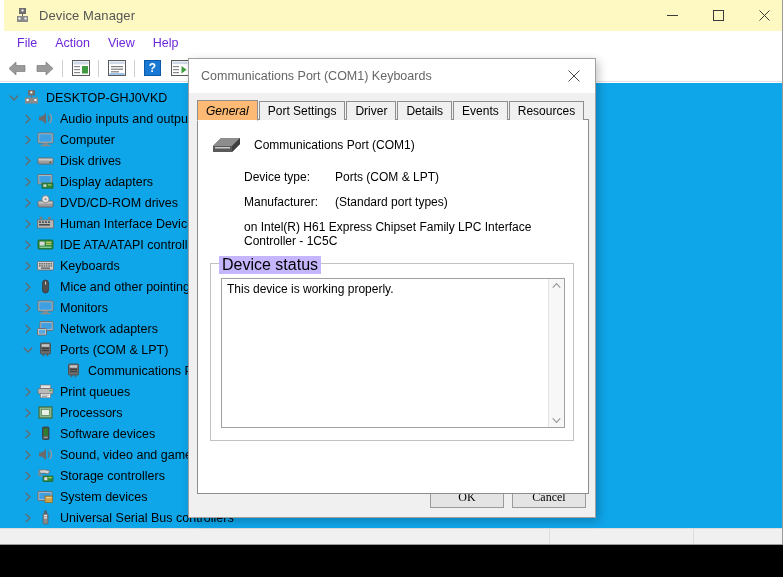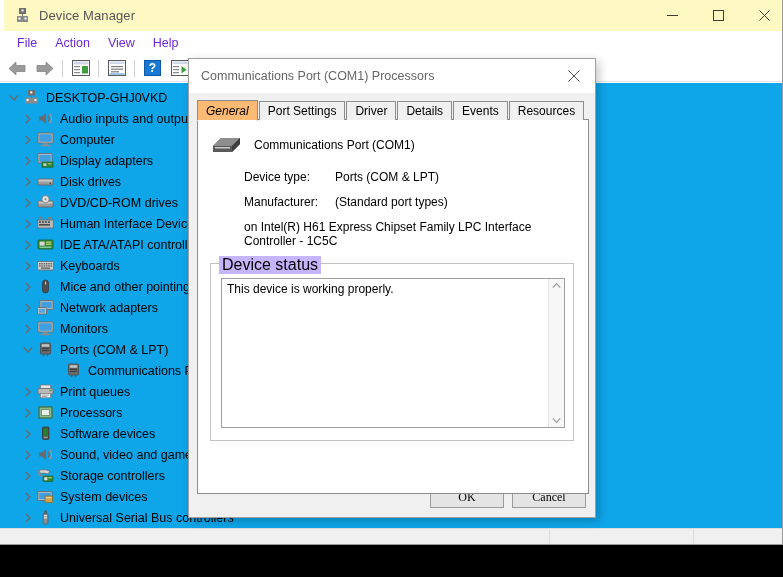--- a/index.html
+++ b/index.html
@@ -418,43 +418,43 @@
           <span class="tlabel">Computer</span>
         </div>
         <div class="trow lvl1">
           <span class="chev">
             <svg width="10" height="10" viewBox="0 0 10 10">
               <path d="M3 1.2 L7 5 L3 8.8" stroke="#6a6a6a" stroke-width="1.3" fill="none" stroke-linecap="round"></path>
             </svg>
           </span>
           <span class="ticon">
             <svg width="17" height="15" viewBox="0 0 17 15">
+              <rect x="1" y="5" width="15" height="6" rx="1.2" fill="#9d9d9d" stroke="#6a6a6a"></rect>
+              <rect x="1.5" y="5.6" width="14" height="2" fill="#c6c6c6"></rect>
+              <circle cx="13.3" cy="9.3" r="0.9" fill="#4a4a4a"></circle>
+            </svg>
+          </span>
+          <span class="tlabel">Disk drives</span>
+        </div>
+        <div class="trow lvl1">
+          <span class="chev">
+            <svg width="10" height="10" viewBox="0 0 10 10">
+              <path d="M3 1.2 L7 5 L3 8.8" stroke="#6a6a6a" stroke-width="1.3" fill="none" stroke-linecap="round"></path>
+            </svg>
+          </span>
+          <span class="ticon">
+            <svg width="17" height="15" viewBox="0 0 17 15">
               <rect x="1" y="0.5" width="14" height="9.5" rx="1" fill="#c9c9c9" stroke="#6f6f6f"></rect>
               <rect x="2.2" y="1.7" width="11.6" height="7.1" fill="#3f9fe0"></rect>
               <rect x="5" y="9" width="11" height="5.2" fill="#2e8b3d" stroke="#1f5f2a" stroke-width=".7"></rect>
               <rect x="6.4" y="10.4" width="3" height="2.4" fill="#d8d8d8"></rect>
               <rect x="11" y="10.4" width="3.4" height="1" fill="#cfcf60"></rect>
             </svg>
           </span>
           <span class="tlabel">Display adapters</span>
-        </div>
-        <div class="trow lvl1">
-          <span class="chev">
-            <svg width="10" height="10" viewBox="0 0 10 10">
-              <path d="M3 1.2 L7 5 L3 8.8" stroke="#6a6a6a" stroke-width="1.3" fill="none" stroke-linecap="round"></path>
-            </svg>
-          </span>
-          <span class="ticon">
-            <svg width="17" height="15" viewBox="0 0 17 15">
-              <rect x="1" y="5" width="15" height="6" rx="1.2" fill="#9d9d9d" stroke="#6a6a6a"></rect>
-              <rect x="1.5" y="5.6" width="14" height="2" fill="#c6c6c6"></rect>
-              <circle cx="13.3" cy="9.3" r="0.9" fill="#4a4a4a"></circle>
-            </svg>
-          </span>
-          <span class="tlabel">Disk drives</span>
         </div>
         <div class="trow lvl1">
           <span class="chev">
             <svg width="10" height="10" viewBox="0 0 10 10">
               <path d="M3 1.2 L7 5 L3 8.8" stroke="#6a6a6a" stroke-width="1.3" fill="none" stroke-linecap="round"></path>
             </svg>
           </span>
           <span class="ticon">
             <svg width="17" height="15" viewBox="0 0 17 15">
               <rect x="1" y="6" width="15" height="6" rx="1.2" fill="#9d9d9d" stroke="#6a6a6a"></rect>
@@ -543,43 +543,43 @@
           <span class="tlabel">Mice and other pointing devices</span>
         </div>
         <div class="trow lvl1">
           <span class="chev">
             <svg width="10" height="10" viewBox="0 0 10 10">
               <path d="M3 1.2 L7 5 L3 8.8" stroke="#6a6a6a" stroke-width="1.3" fill="none" stroke-linecap="round"></path>
             </svg>
           </span>
           <span class="ticon">
             <svg width="17" height="15" viewBox="0 0 17 15">
+              <rect x="1" y="1" width="15" height="10" rx="1" fill="#c9c9c9" stroke="#6f6f6f"></rect>
+              <rect x="2.2" y="2.2" width="12.6" height="7.6" fill="#3f9fe0"></rect>
+              <rect x="6" y="11.3" width="5" height="1.6" fill="#8d8d8d"></rect>
+              <rect x="3.5" y="12.9" width="10" height="1.4" fill="#8d8d8d"></rect>
+            </svg>
+          </span>
+          <span class="tlabel">Monitors</span>
+        </div>
+        <div class="trow lvl1">
+          <span class="chev">
+            <svg width="10" height="10" viewBox="0 0 10 10">
+              <path d="M3 1.2 L7 5 L3 8.8" stroke="#6a6a6a" stroke-width="1.3" fill="none" stroke-linecap="round"></path>
+            </svg>
+          </span>
+          <span class="ticon">
+            <svg width="17" height="15" viewBox="0 0 17 15">
               <rect x="3" y="0.5" width="13" height="9" rx="1" fill="#c9c9c9" stroke="#6f6f6f"></rect>
               <rect x="4.2" y="1.7" width="10.6" height="6.6" fill="#3f9fe0"></rect>
               <rect x="0.5" y="7.5" width="9" height="6.5" rx="1" fill="#d4d4d4" stroke="#6f6f6f"></rect>
               <rect x="1.7" y="8.7" width="6.6" height="4.1" fill="#5aa7dd"></rect>
             </svg>
           </span>
           <span class="tlabel">Network adapters</span>
-        </div>
-        <div class="trow lvl1">
-          <span class="chev">
-            <svg width="10" height="10" viewBox="0 0 10 10">
-              <path d="M3 1.2 L7 5 L3 8.8" stroke="#6a6a6a" stroke-width="1.3" fill="none" stroke-linecap="round"></path>
-            </svg>
-          </span>
-          <span class="ticon">
-            <svg width="17" height="15" viewBox="0 0 17 15">
-              <rect x="1" y="1" width="15" height="10" rx="1" fill="#c9c9c9" stroke="#6f6f6f"></rect>
-              <rect x="2.2" y="2.2" width="12.6" height="7.6" fill="#3f9fe0"></rect>
-              <rect x="6" y="11.3" width="5" height="1.6" fill="#8d8d8d"></rect>
-              <rect x="3.5" y="12.9" width="10" height="1.4" fill="#8d8d8d"></rect>
-            </svg>
-          </span>
-          <span class="tlabel">Monitors</span>
         </div>
         <div class="trow lvl1">
           <span class="chev">
             <svg width="10" height="10" viewBox="0 0 10 10">
               <path d="M1.2 3 L5 7 L8.8 3" stroke="#6a6a6a" stroke-width="1.3" fill="none" stroke-linecap="round"></path>
             </svg>
           </span>
           <span class="ticon">
             <svg width="17" height="15" viewBox="0 0 17 15">
               <rect x="3.5" y="1" width="10" height="11" rx="1" fill="#6e6e6e" stroke="#474747" stroke-width=".8"></rect>
@@ -722,21 +722,21 @@
     <div id="dm-statusbar">
       <div class="sbcell" style="flex:1 1 550px;"></div>
       <div class="sbcell" style="flex:0 0 144px;"></div>
       <div class="sbcell" style="flex:0 0 88px;border-right:none;"></div>
     </div>
   </div>
 
   <div id="props">
 
     <div id="props-titlebar">
-      <span id="props-title">Communications Port (COM1) Processors</span>
+      <span id="props-title">Communications Port (COM1) Keyboards</span>
       <div id="props-close">
         <svg width="12" height="12" viewBox="0 0 12 12">
             <path d="M0.5 0.5 L11.5 11.5 M11.5 0.5 L0.5 11.5" stroke="#4a4a4a" stroke-width="1"></path>
           </svg>
       </div>
     </div>
 
     <div id="tabstrip">
       <div class="tab active">General</div>
       <div class="tab">Port Settings</div>

